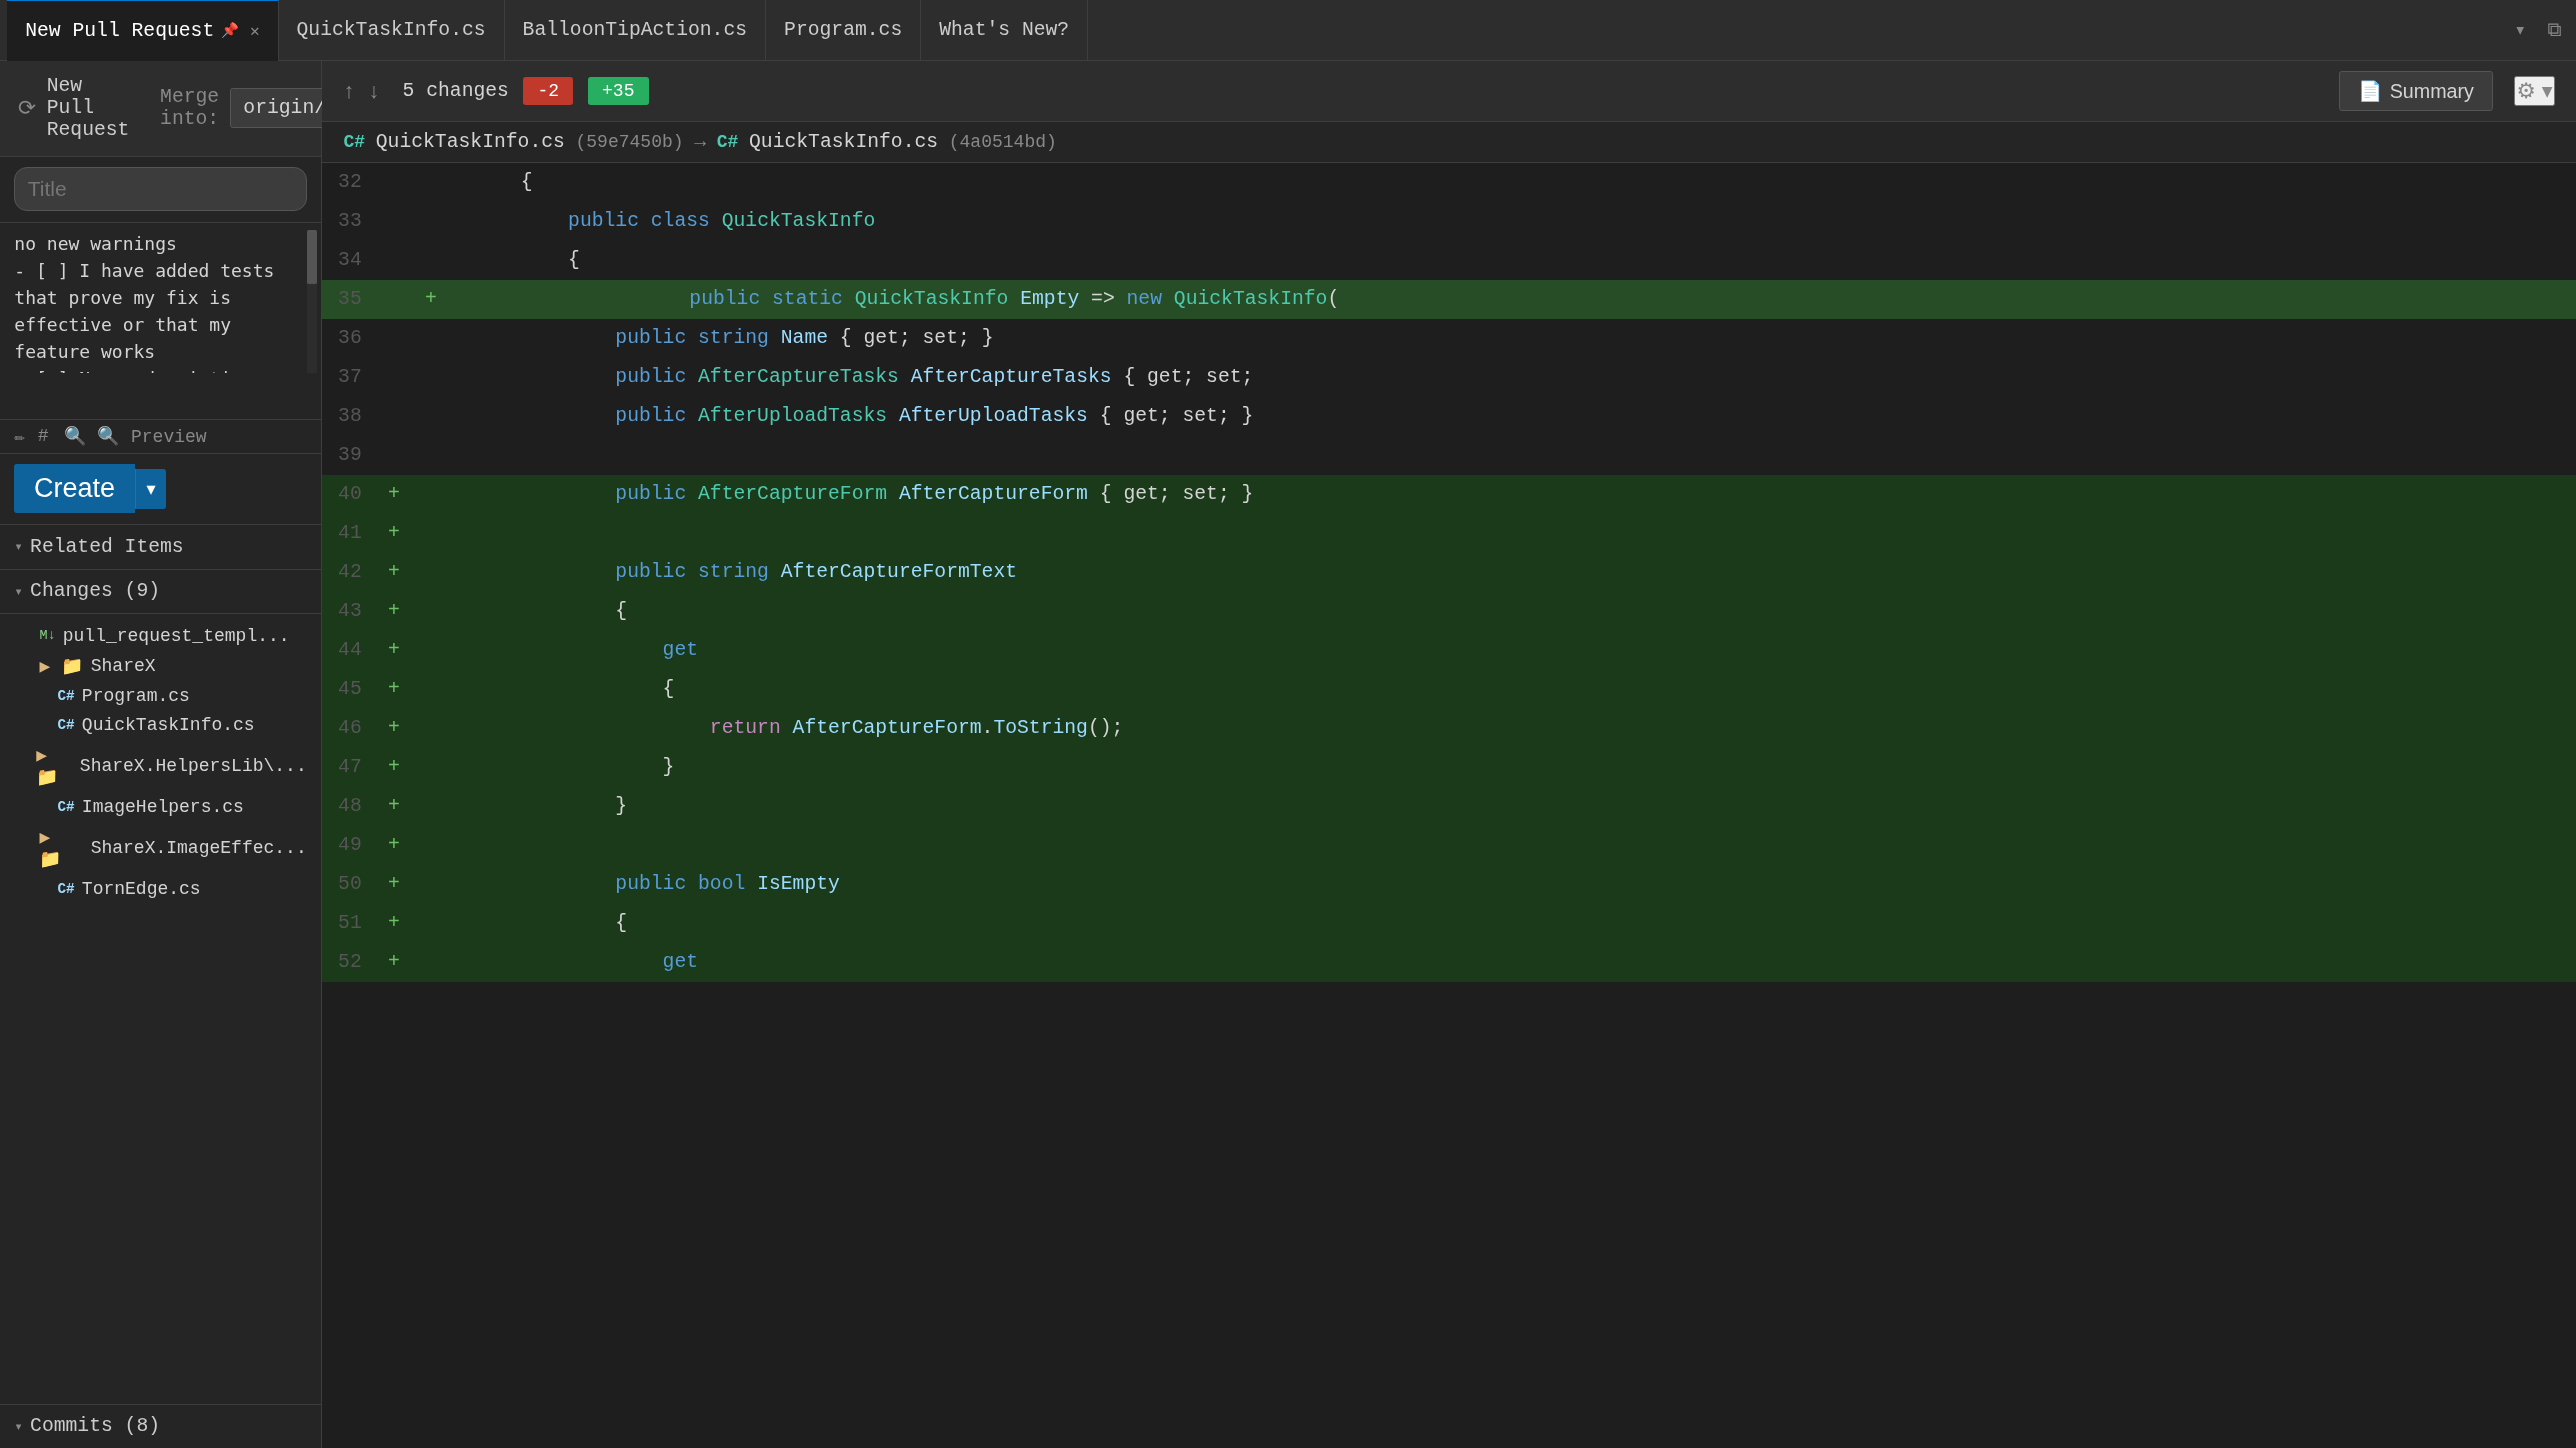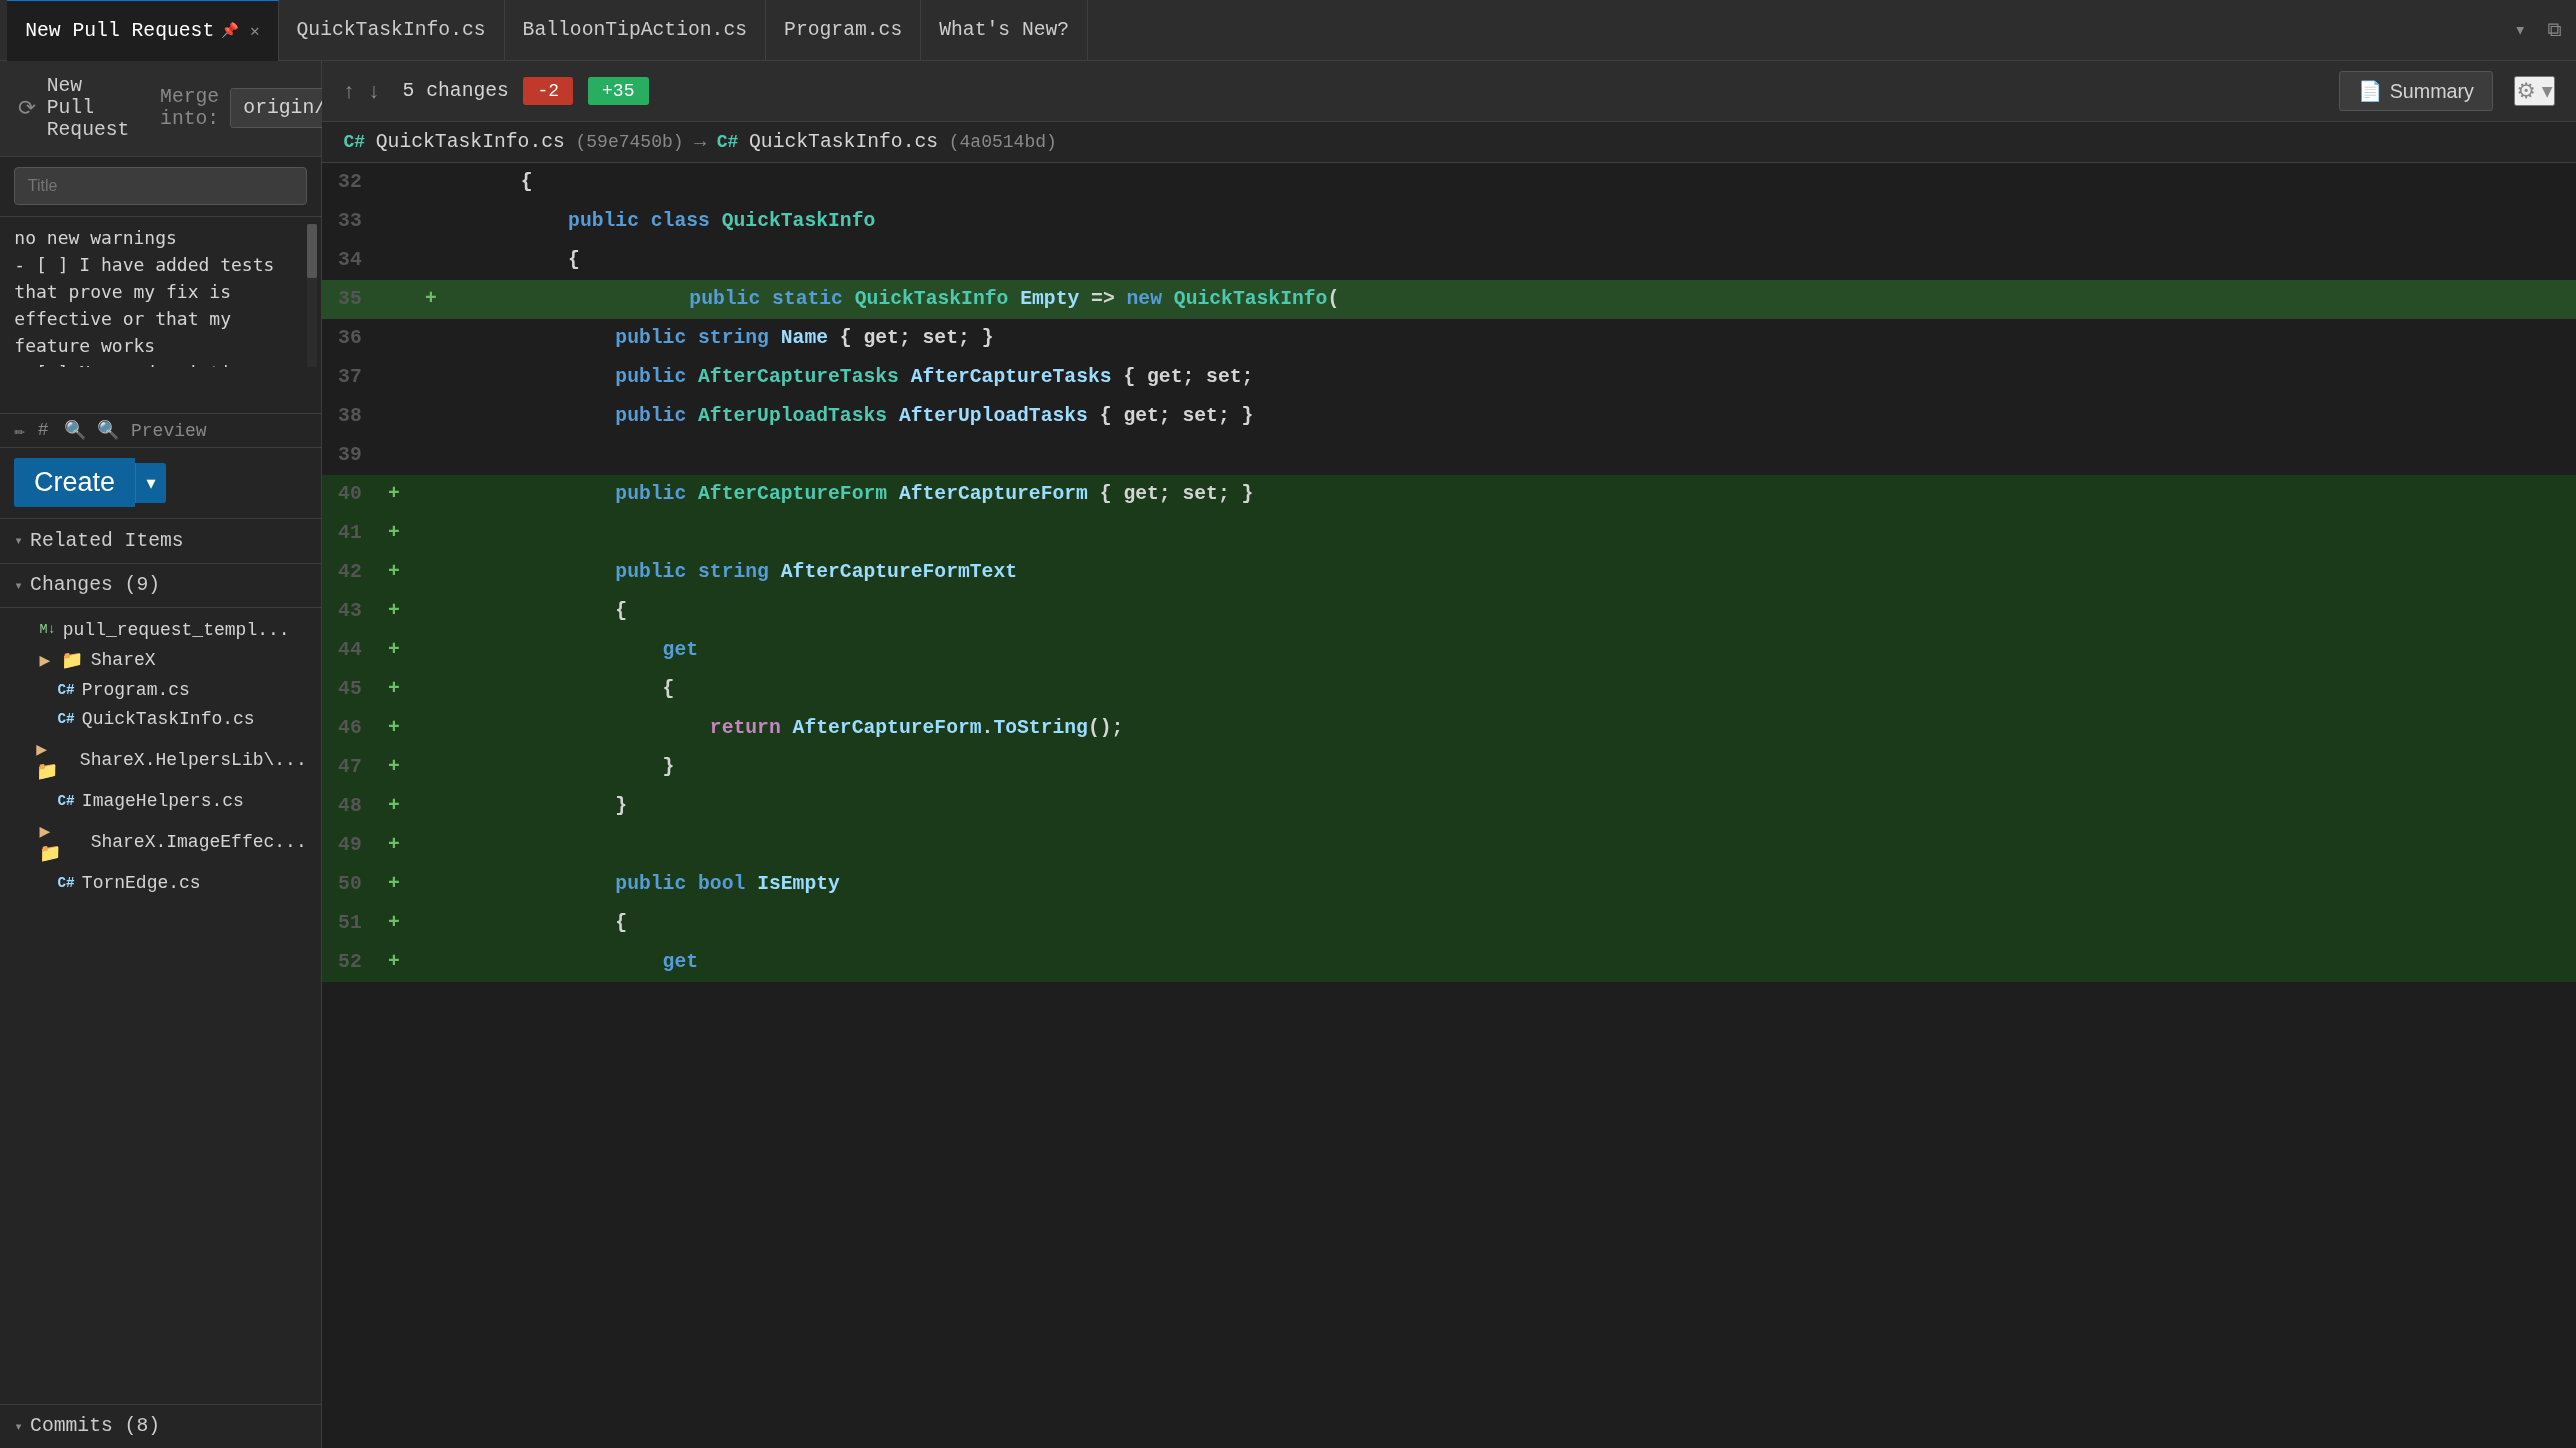--- a/index.html
+++ b/index.html
@@ -121,23 +121,23 @@
     
     .title-section {
       padding: 10.7px 14.3px;
       border-bottom: 0.9px solid #3e3e3e;
     }
     .title-input {
       width: 100%;
       background: #3c3c3c;
       border: 0.9px solid #555;
       color: #d4d4d4;
-      font-size: 16px;
+      font-size: 21px;
       padding: 9px 12.5px;
-      border-radius: 4px;
+      border-radius: 13px;
       outline: none;
     }
 
     
     .desc-section {
       flex: 0 0 197px;
       padding: 7.2px 14.3px;
       border-bottom: 0.9px solid #3e3e3e;
       position: relative;
     }
@@ -352,21 +352,20 @@
     
     .diff-content {
       flex: 1;
       overflow-y: auto;
       overflow-x: auto;
       background: #1e1e1e;
     }
     .diff-row {
       display: flex;
       align-items: flex-end;
-      font-weight: bold;
     }
     .line-num {
       width: 54px;
       text-align: right;
       padding: 0 14.3px 0 0;
       color: #555;
       font-size: 19.7px;
       user-select: none;
       flex-shrink: 0;
       line-height: 39px;

